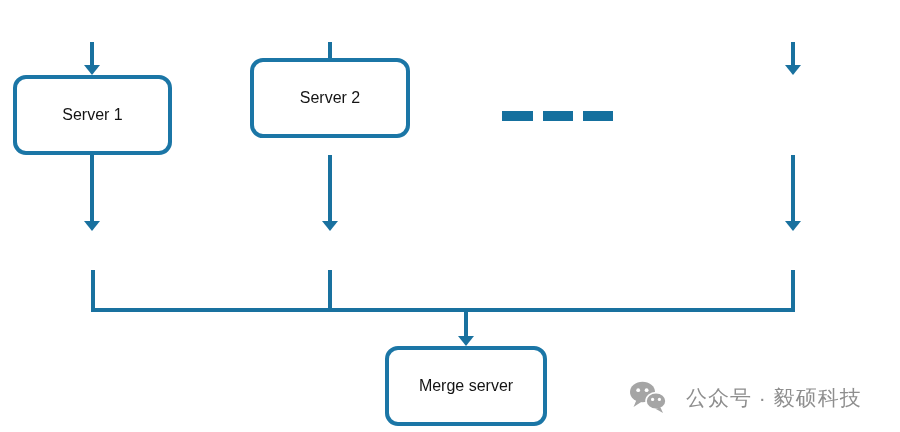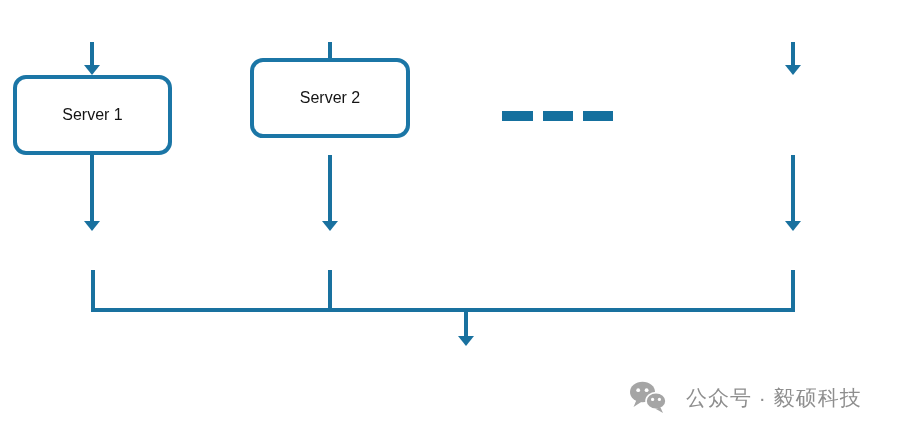--- a/index.html
+++ b/index.html
@@ -131,20 +131,23 @@
   <div class="head  out-s10-head"></div>
 
   <div class="shaft stub-s1"></div>
   <div class="shaft stub-s2"></div>
   <div class="shaft stub-s10"></div>
   <div class="bus-line"></div>
 
   <div class="shaft merge-shaft"></div>
   <div class="head  merge-head"></div>
 
+  <div class="node node-merge">
+    <span>Merge server</span>
+  </div>
 
   <div class="watermark">
     <svg width="39" height="33" viewBox="0 0 39 33">
       <ellipse cx="13.5" cy="11" rx="12.5" ry="10.3" fill="#A5A5A5"></ellipse>
       <path d="M7.5 19 L4.5 26 L13 20.5 Z" fill="#A5A5A5"></path>
       <circle cx="9.2" cy="9.2" r="1.9" fill="#ffffff"></circle>
       <circle cx="17.6" cy="9.2" r="1.9" fill="#ffffff"></circle>
       <ellipse cx="27" cy="20" rx="10" ry="8.4" fill="#A5A5A5" stroke="#ffffff" stroke-width="1.6"></ellipse>
       <path d="M31.5 26.5 L34 32 L26.5 27.8 Z" fill="#A5A5A5"></path>
       <circle cx="23.6" cy="18.4" r="1.6" fill="#ffffff"></circle>

